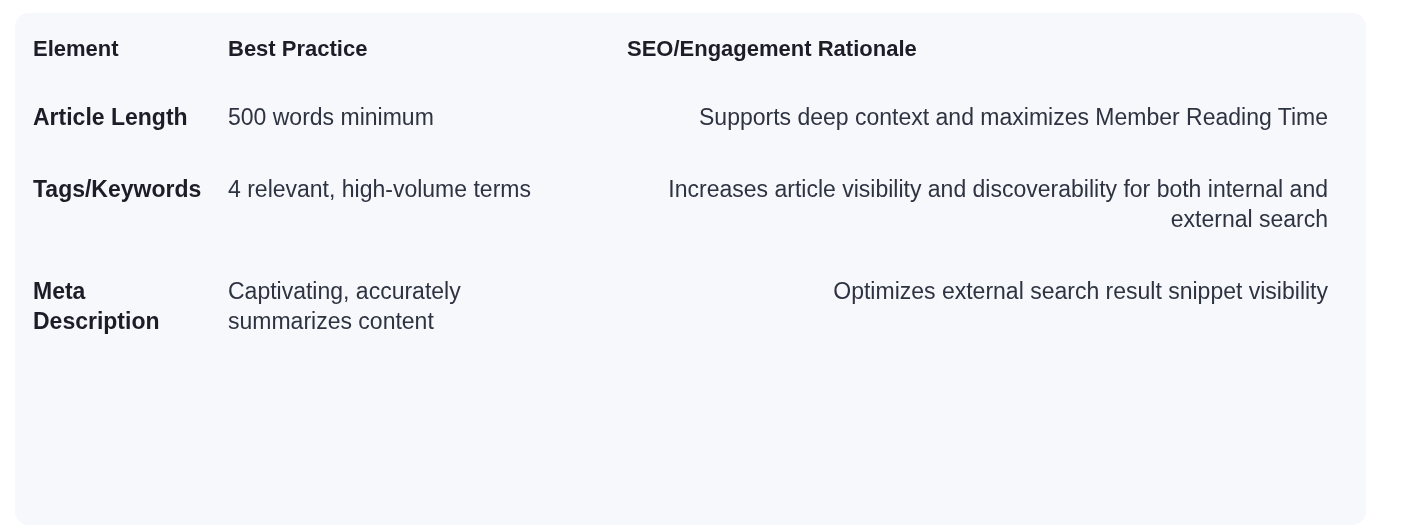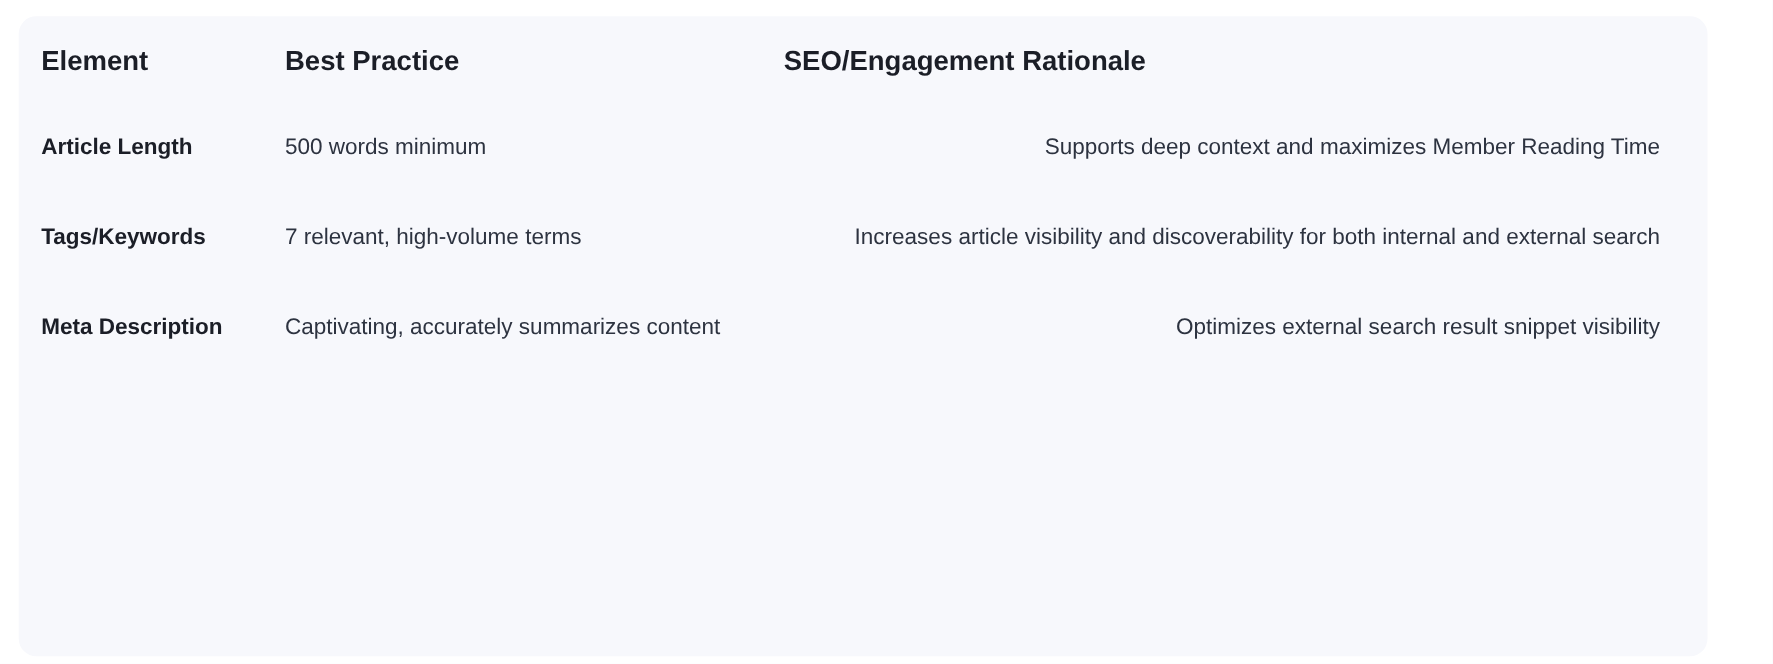--- a/index.html
+++ b/index.html
@@ -55,21 +55,21 @@
     line-height: 24px;
     padding-top: 24px;
     padding-bottom: 20px;
   }
   .best-practice-table thead th.c1 { padding-left: 18px; }
   .best-practice-table thead th.c2 { padding-left: 3px; }
   .best-practice-table thead th.c3 { padding-left: 5px; }
 
   
   .best-practice-table tbody td {
-    font-size: 18px;
+    font-size: 23px;
     line-height: 30px;
     color: #2d3340;
     padding-top: 21px;
     padding-bottom: 21px;
   }
   .best-practice-table tbody td.cell-element {
     font-weight: bold;
     color: #1b1e27;
     padding-left: 18px;
     padding-right: 14px;
@@ -102,21 +102,21 @@
       </tr>
     </thead>
     <tbody>
       <tr>
         <td class="cell-element">Article Length</td>
         <td class="cell-practice">500 words minimum</td>
         <td class="cell-rationale">Supports deep context and maximizes Member Reading Time</td>
       </tr>
       <tr>
         <td class="cell-element">Tags/Keywords</td>
-        <td class="cell-practice">7 relevant, high-volume terms</td>
+        <td class="cell-practice">4 relevant, high-volume terms</td>
         <td class="cell-rationale">Increases article visibility and discoverability for both internal and external search</td>
       </tr>
       <tr>
         <td class="cell-element">Meta Description</td>
         <td class="cell-practice">Captivating, accurately summarizes content</td>
         <td class="cell-rationale">Optimizes external search result snippet visibility</td>
       </tr>
     </tbody>
   </table>
 </div>

